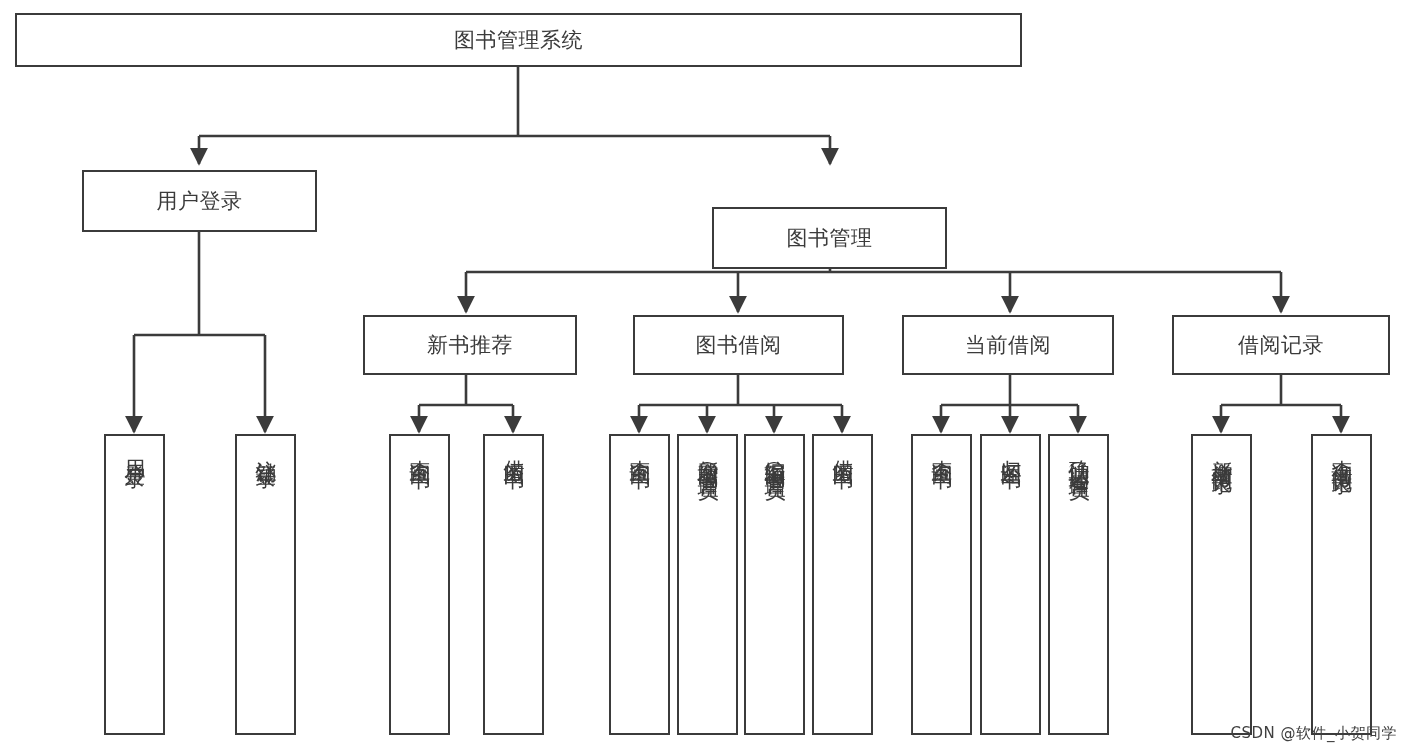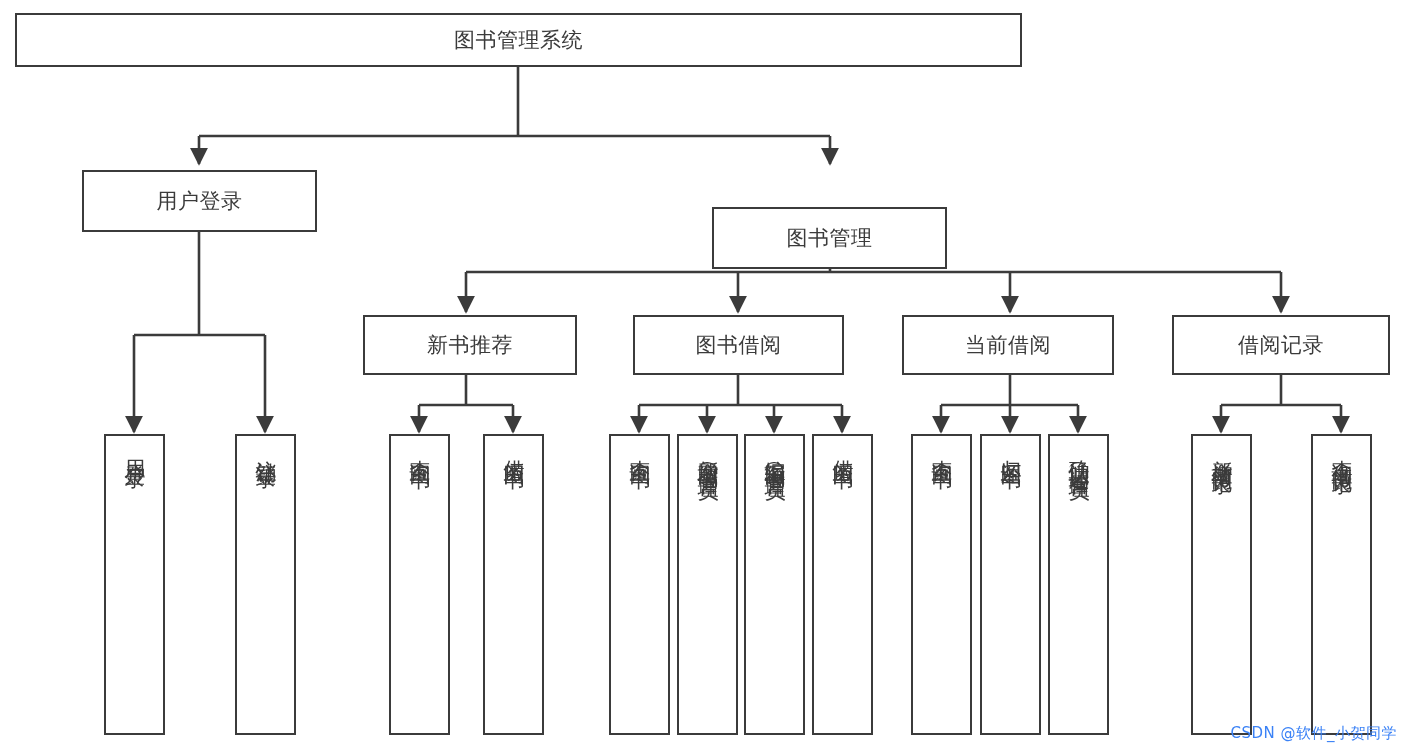--- a/index.html
+++ b/index.html
@@ -61,21 +61,21 @@
     font-size: 21px;
     letter-spacing: 3px;
     line-height: 1;
     white-space: nowrap;
   }
   #watermark {
     position: absolute;
     right: 8px;
     bottom: 4px;
     font-size: 15px;
-    color: #3b82f6;
+    color: #404040;
     letter-spacing: 0.5px;
     white-space: nowrap;
     font-family: "DejaVu Sans", "Liberation Sans", sans-serif;
   }
 </style>
 </head>
 <body>
 
 <div id="canvas">
 

